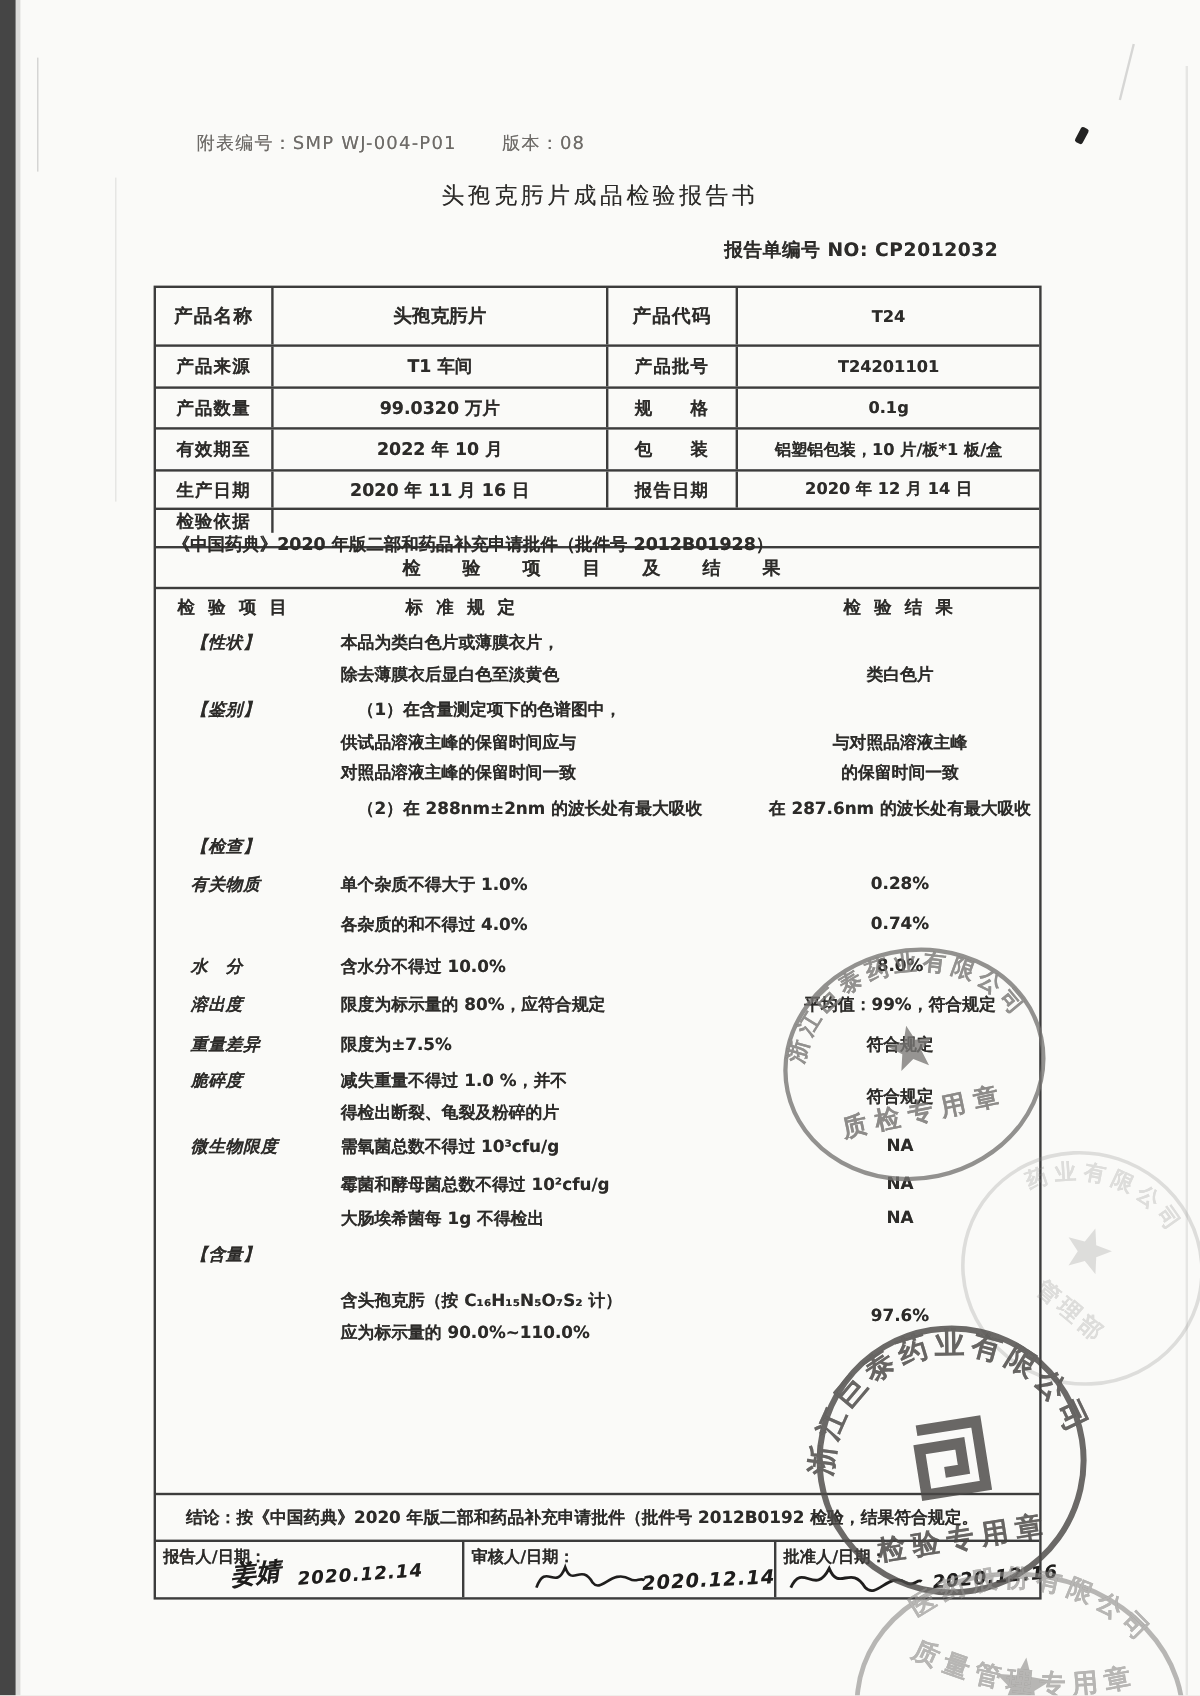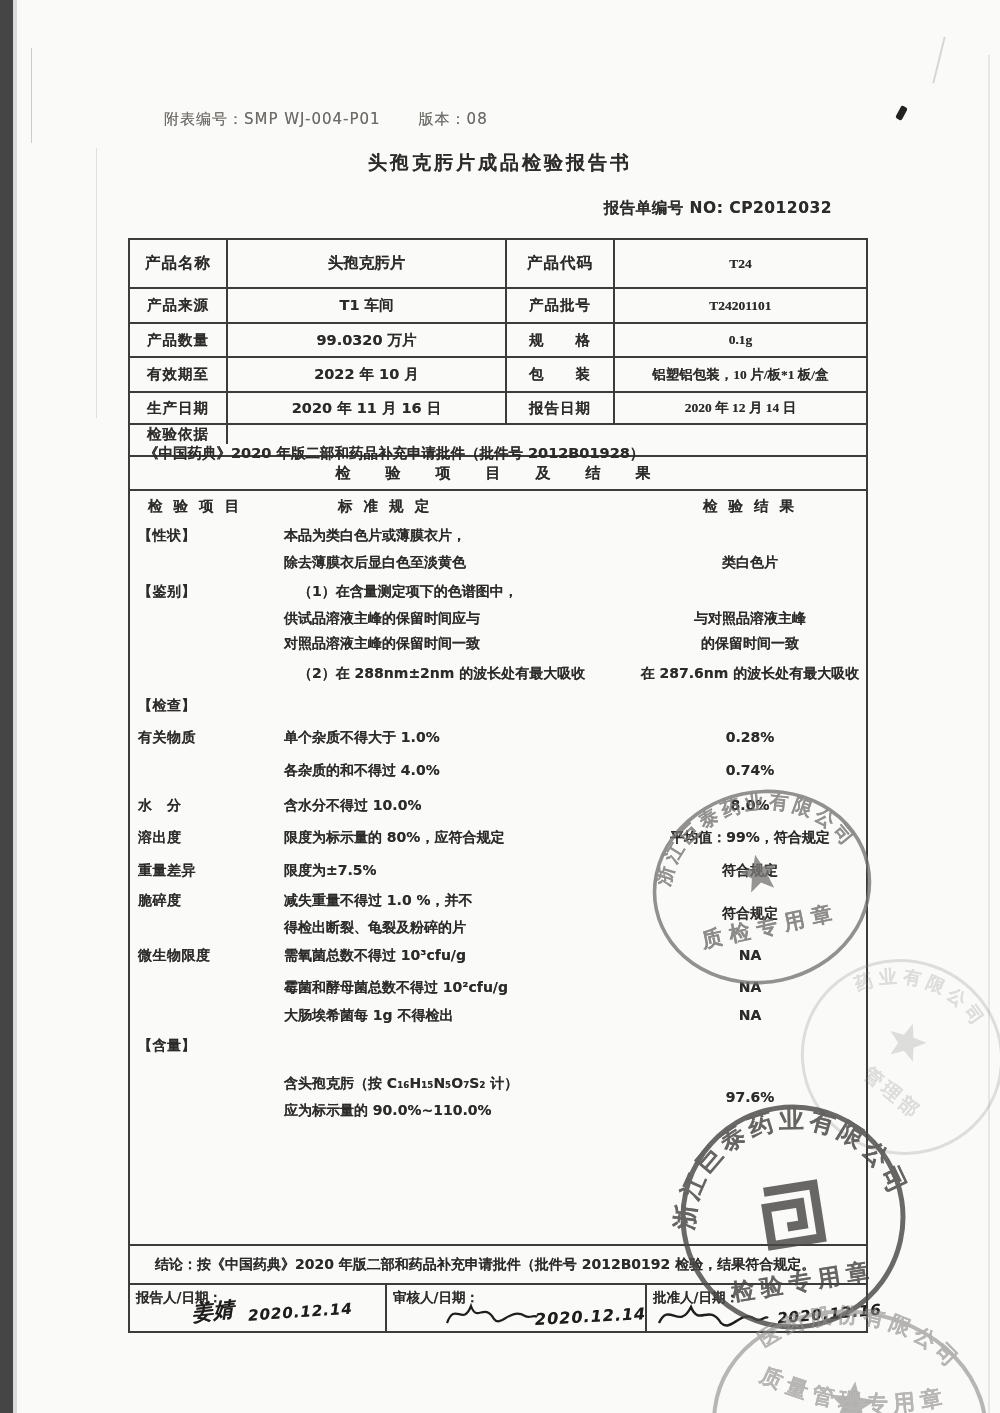--- a/index.html
+++ b/index.html
@@ -11,44 +11,44 @@
   .edge-soft{position:absolute;left:13px;top:0;width:4px;height:100%;background:rgba(0,0,0,.12);}
   .art-line1{position:absolute;left:31px;top:48px;width:1px;height:95px;background:rgba(0,0,0,.18);}
   .art-line2{position:absolute;left:96px;top:148px;width:1px;height:270px;background:rgba(0,0,0,.10);}
   .art-line3{position:absolute;left:988px;top:55px;width:2px;height:1358px;background:rgba(0,0,0,.08);}
   .pen-mark{position:absolute;left:938px;top:36px;width:2px;height:48px;background:rgba(0,0,0,.14);transform:rotate(14deg);}
   .pen-dot{position:absolute;left:898px;top:106px;width:7px;height:14px;background:#222;transform:rotate(28deg);border-radius:2px;}
   
   .meta-line{position:absolute;left:164px;top:110px;font-size:15px;color:#56534f;opacity:.85;letter-spacing:1px;}
   .meta-line span{margin-right:38px;}
   .doc-title{position:absolute;left:0;top:150px;width:100%;text-align:center;font-size:19px;
-             font-weight:700;letter-spacing:3px;}
+             font-weight:400;letter-spacing:3px;}
   .report-no{position:absolute;right:168px;top:198px;font-size:15.5px;font-weight:600;letter-spacing:.5px;}
   
   .main-table{position:absolute;left:128px;top:238px;width:740px;border:2px solid #3c3c3c;
               background:transparent;font-size:14.5px;font-weight:600;box-sizing:border-box;}
   .trow{display:flex;border-bottom:2px solid #3c3c3c;align-items:stretch;box-sizing:border-box;}
   .tcell{display:flex;align-items:center;box-sizing:border-box;padding:0 6px;}
   .c-l1{width:98px;justify-content:center;border-right:2px solid #3c3c3c;letter-spacing:1px;}
   .c-v1{width:279px;justify-content:center;border-right:2px solid #3c3c3c;}
   .c-l2{width:108px;justify-content:center;border-right:2px solid #3c3c3c;letter-spacing:1px;}
-  .c-v2{flex:1;justify-content:center;font-size:13.5px;font-family:Liberation Serif, serif;}
+  .c-v2{flex:1;justify-content:center;font-size:13.5px;}
   .row-first{height:49px;font-size:15.5px;}
   .basis-row{height:32px;flex-direction:column;}
   .basis-val{flex:1;justify-content:flex-start;padding-left:14px;}
   .section-row{height:32px;display:flex;align-items:center;justify-content:center;
                border-bottom:2px solid #3c3c3c;font-size:15px;letter-spacing:10px;font-weight:700;}
   
   .detail{position:relative;height:755px;border-bottom:2px solid #3c3c3c;box-sizing:border-box;}
   .dhead{position:absolute;top:6px;left:0;right:0;height:24px;font-size:14.5px;font-weight:700;letter-spacing:3px;}
   .dhead .h-item{position:absolute;left:18px;}
   .dhead .h-spec{position:absolute;left:208px;}
   .dhead .h-result{position:absolute;left:470px;width:300px;text-align:center;}
   .dline{position:absolute;left:0;right:0;height:24px;font-weight:600;font-size:14px;}
-  .d-item{position:absolute;left:8px;width:140px;letter-spacing:.5px;}
+  .d-item{position:absolute;left:29px;width:140px;letter-spacing:.5px;font-style:italic;}
   .d-spec{position:absolute;left:154px;width:330px;white-space:nowrap;}
   .d-result{position:absolute;left:470px;width:300px;text-align:center;white-space:nowrap;}
   
   .conclusion-row{height:39px;display:flex;align-items:center;border-bottom:2px solid #3c3c3c;
                   padding:0 25px;font-size:14px;font-weight:600;box-sizing:border-box;}
   .sig-row{display:flex;height:46px;}
   .sig-cell{position:relative;box-sizing:border-box;padding:3px 6px;font-size:13.5px;font-weight:600;}
   .sig-1{width:257px;border-right:2px solid #3c3c3c;}
   .sig-2{width:260px;border-right:2px solid #3c3c3c;}
   .sig-3{flex:1;}

